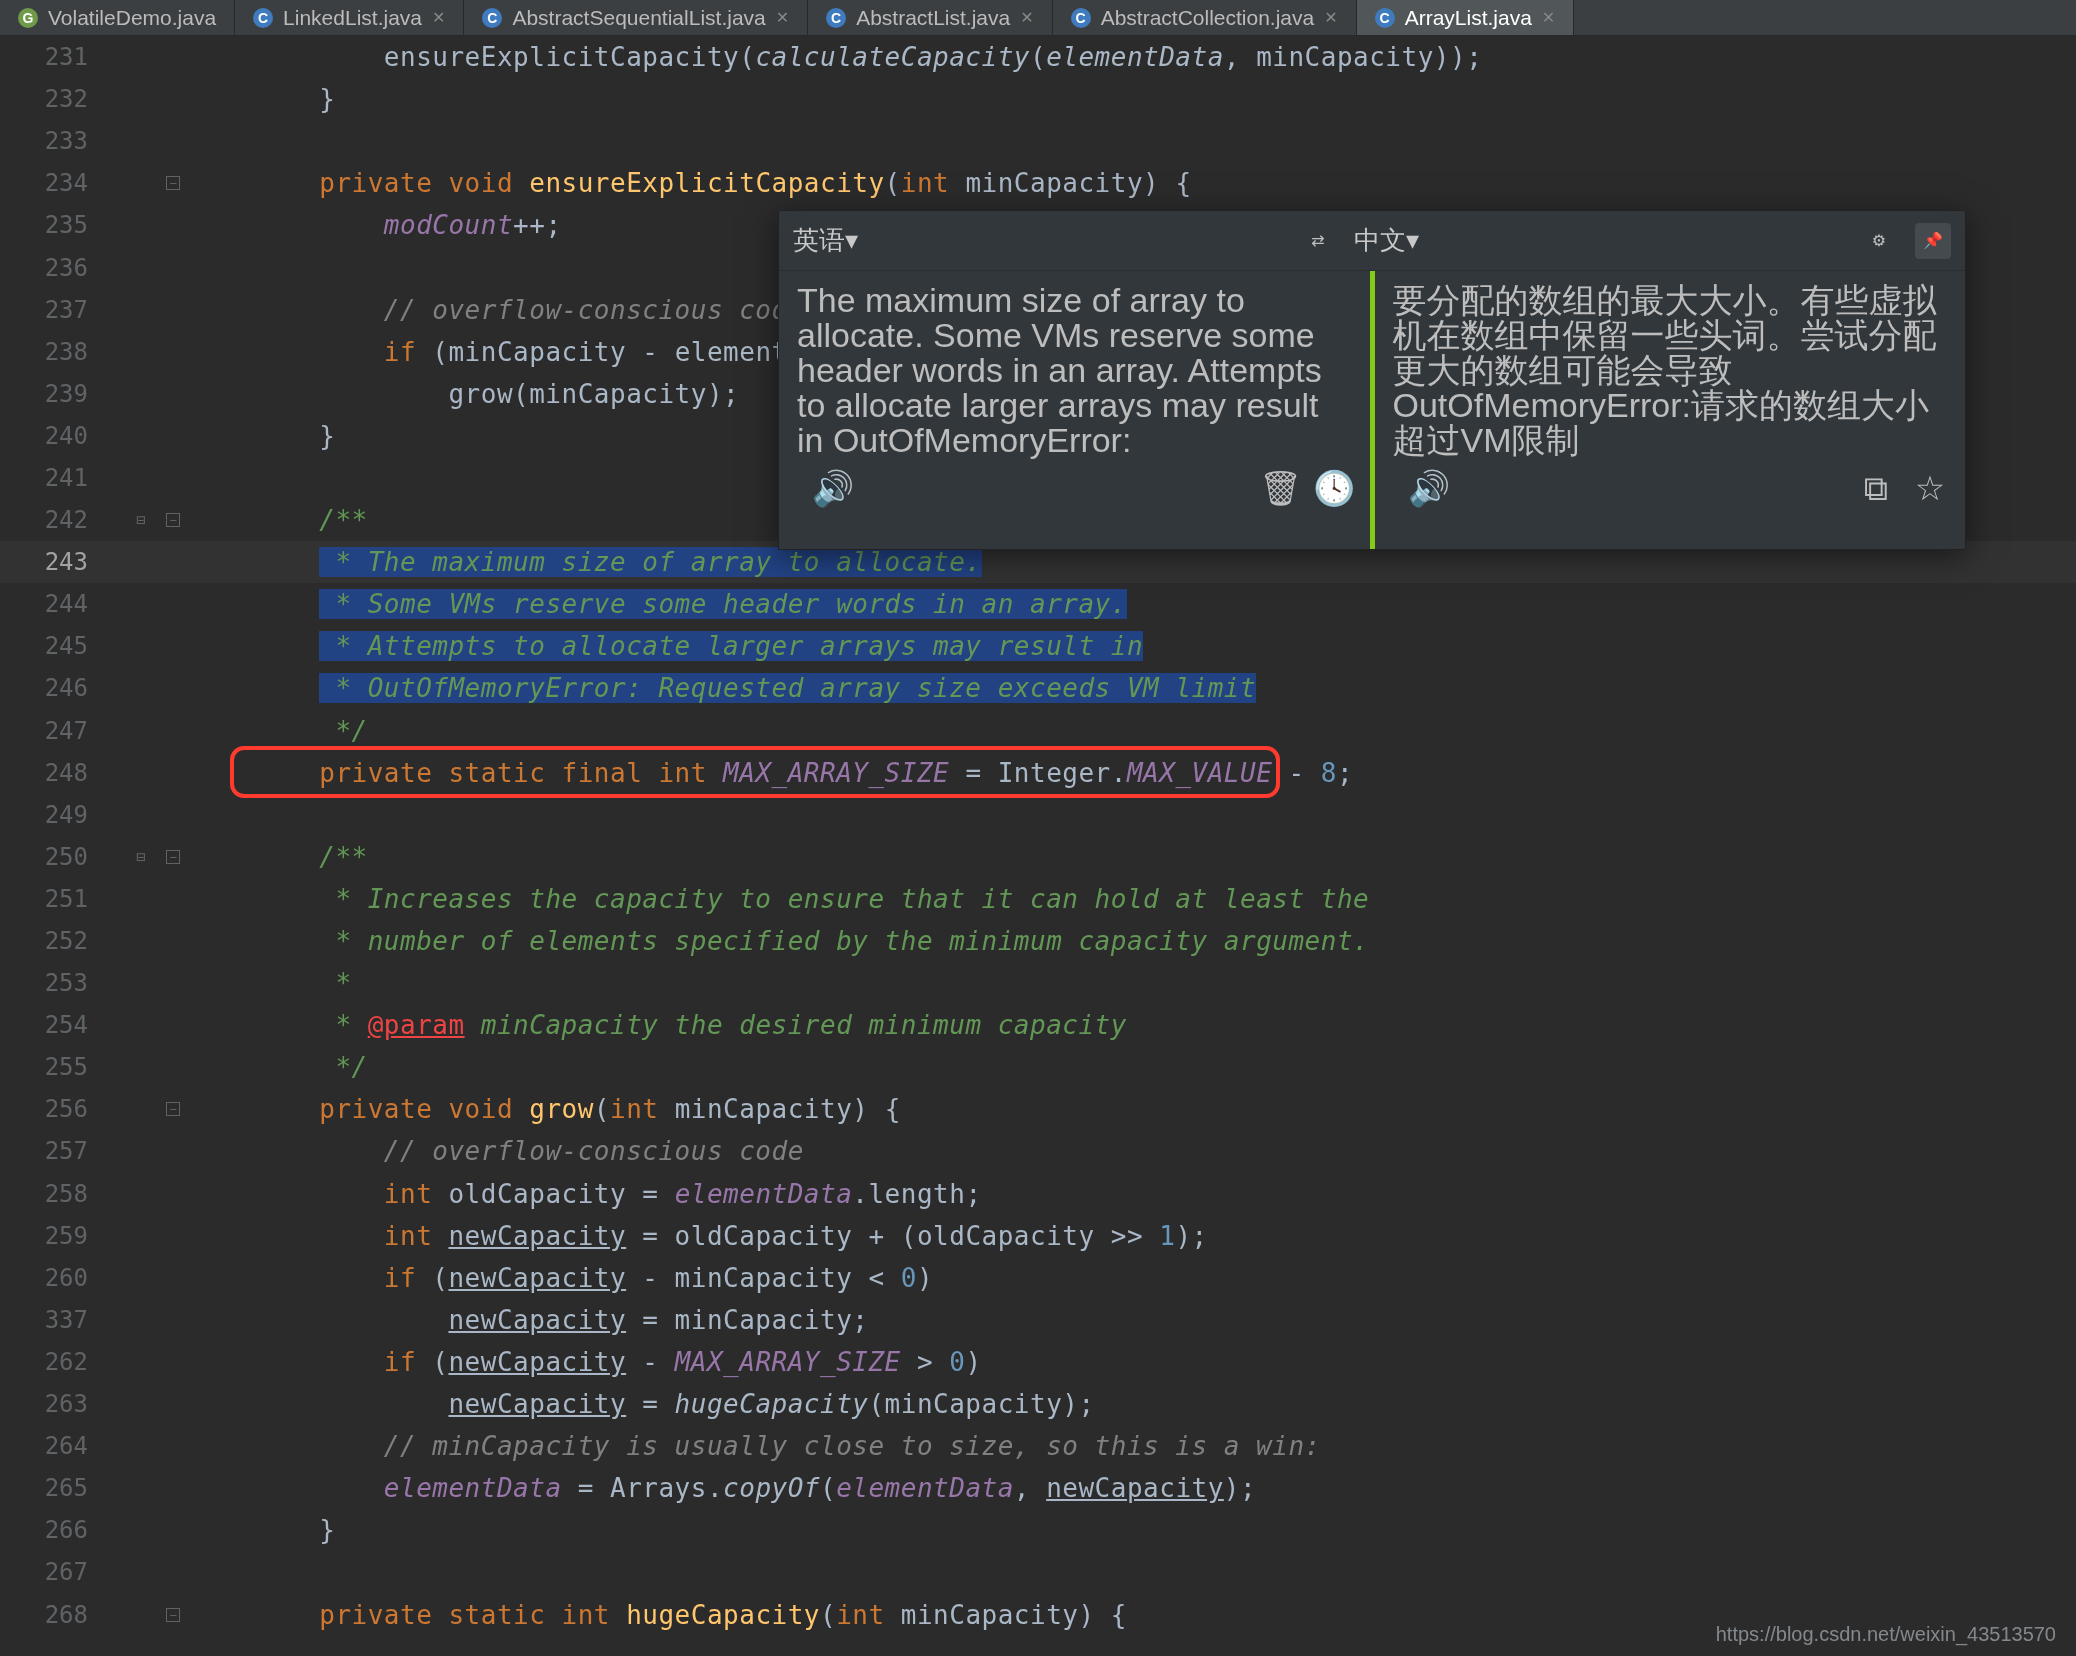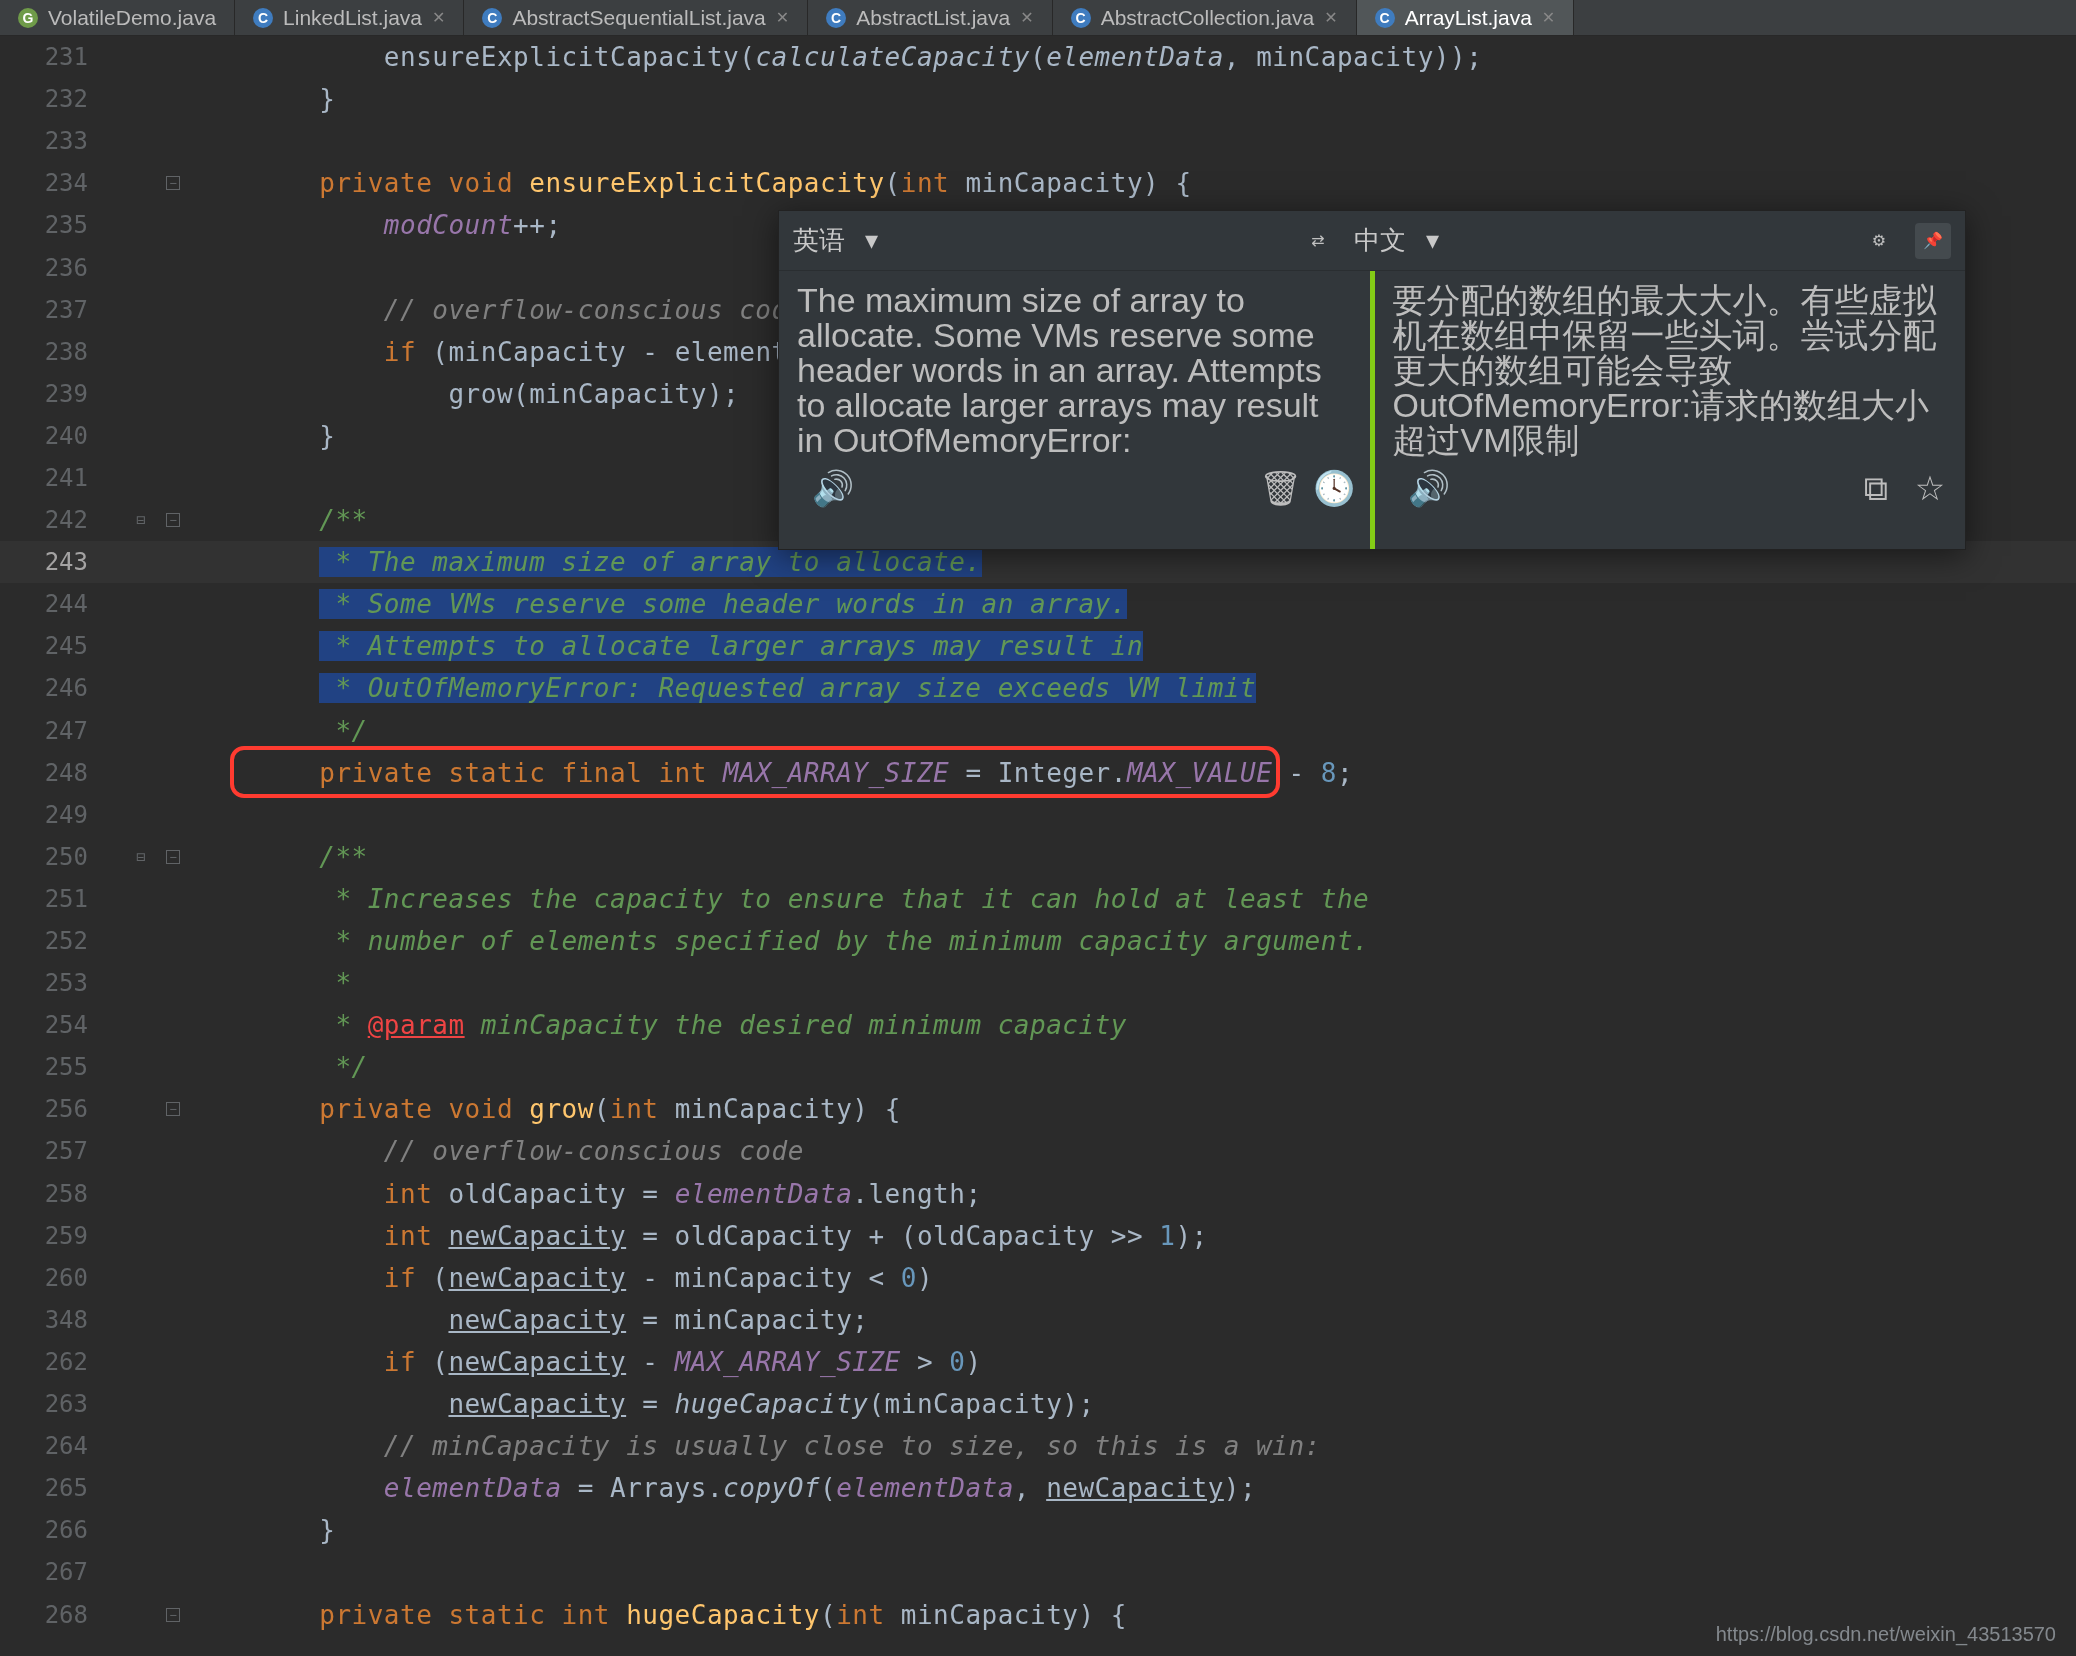--- a/index.html
+++ b/index.html
@@ -36,21 +36,21 @@
   .num { color: #6897bb; }
   .ul { text-decoration: underline; }
   .sel { background: #214283; }
   .line.current .code, .line.current { background: #323232; }
 
   .hl-box { position: absolute; border: 4px solid #ff3b30; border-radius: 14px; pointer-events: none; }
 
   
   .popup { position: absolute; background: #32373b; border: 1px solid #222; box-shadow: 0 6px 30px rgba(0,0,0,.5); color: #bdbdbd; font-family: -apple-system, "Helvetica Neue", sans-serif; display: flex; flex-direction: column; }
   .popup-hdr { display: flex; align-items: center; height: 60px; padding: 0 14px; border-bottom: 1px solid #2a2e31; }
-  .lang { color: #c8c8c8; font-size: 26px; display: flex; align-items: center; gap: 20px; cursor: pointer; }
+  .lang { color: #c8c8c8; font-size: 26px; display: flex; align-items: center; gap: 0; cursor: pointer; }
   .hdr-spacer { flex: 1; }
   .hdr-icon { width: 36px; height: 36px; display: inline-flex; align-items: center; justify-content: center; color: #c0c0c0; margin-left: 18px; cursor: pointer; }
   .hdr-icon.pin { background: #444a4e; border-radius: 4px; }
   .popup-body { display: flex; flex: 1; min-height: 0; }
   .pane { flex: 1; padding: 12px 18px 6px 18px; font-size: 34px; line-height: 35px; overflow: hidden; }
   .pane.right { border-left: 5px solid #84cc16; }
   .popup-ftr { display: flex; height: 48px; align-items: center; padding: 0 14px; }
   .ftr-spacer { flex: 1; }
   .ftr-icon { width: 34px; height: 34px; display: inline-flex; align-items: center; justify-content: center; color: #bdbdbd; margin-left: 20px; cursor: pointer; }
 
@@ -115,21 +115,21 @@
     <div class="line"><div class="gutter">251</div><div class="fold-col"></div><div class="code">        <span class="doc"> * Increases the capacity to ensure that it can hold at least the</span></div></div>
     <div class="line"><div class="gutter">252</div><div class="fold-col"></div><div class="code">        <span class="doc"> * number of elements specified by the minimum capacity argument.</span></div></div>
     <div class="line"><div class="gutter">253</div><div class="fold-col"></div><div class="code">        <span class="doc"> *</span></div></div>
     <div class="line"><div class="gutter">254</div><div class="fold-col"></div><div class="code">        <span class="doc"> * </span><span class="doc-tag">@param</span><span class="doc"> </span><span class="param-it doc">minCapacity</span><span class="doc"> the desired minimum capacity</span></div></div>
     <div class="line"><div class="gutter">255</div><div class="fold-col"></div><div class="code">        <span class="doc"> */</span></div></div>
     <div class="line"><div class="gutter">256</div><div class="fold-col"><span class="dash">−</span></div><div class="code">        <span class="kw">private void </span><span class="mname">grow</span><span class="code">(</span><span class="kw">int </span><span class="code">minCapacity) {</span></div></div>
     <div class="line"><div class="gutter">257</div><div class="fold-col"></div><div class="code">            <span class="str-comment">// overflow-conscious code</span></div></div>
     <div class="line"><div class="gutter">258</div><div class="fold-col"></div><div class="code">            <span class="kw">int </span><span class="code">oldCapacity = </span><span class="field-it">elementData</span><span class="code">.length;</span></div></div>
     <div class="line"><div class="gutter">259</div><div class="fold-col"></div><div class="code">            <span class="kw">int </span><span class="ul">newCapacity</span><span class="code"> = oldCapacity + (oldCapacity &gt;&gt; </span><span class="num">1</span><span class="code">);</span></div></div>
     <div class="line"><div class="gutter">260</div><div class="fold-col"></div><div class="code">            <span class="kw">if </span><span class="code">(</span><span class="ul">newCapacity</span><span class="code"> - minCapacity &lt; </span><span class="num">0</span><span class="code">)</span></div></div>
-    <div class="line"><div class="gutter">348</div><div class="fold-col"></div><div class="code">                <span class="ul">newCapacity</span><span class="code"> = minCapacity;</span></div></div>
+    <div class="line"><div class="gutter">337</div><div class="fold-col"></div><div class="code">                <span class="ul">newCapacity</span><span class="code"> = minCapacity;</span></div></div>
     <div class="line"><div class="gutter">262</div><div class="fold-col"></div><div class="code">            <span class="kw">if </span><span class="code">(</span><span class="ul">newCapacity</span><span class="code"> - </span><span class="field-it">MAX_ARRAY_SIZE</span><span class="code"> &gt; </span><span class="num">0</span><span class="code">)</span></div></div>
     <div class="line"><div class="gutter">263</div><div class="fold-col"></div><div class="code">                <span class="ul">newCapacity</span><span class="code"> = </span><span class="param-it">hugeCapacity</span><span class="code">(minCapacity);</span></div></div>
     <div class="line"><div class="gutter">264</div><div class="fold-col"></div><div class="code">            <span class="str-comment">// minCapacity is usually close to size, so this is a win:</span></div></div>
     <div class="line"><div class="gutter">265</div><div class="fold-col"></div><div class="code">            <span class="field-it">elementData</span><span class="code"> = Arrays.</span><span class="param-it">copyOf</span><span class="code">(</span><span class="field-it">elementData</span><span class="code">, </span><span class="ul">newCapacity</span><span class="code">);</span></div></div>
     <div class="line"><div class="gutter">266</div><div class="fold-col"></div><div class="code">        <span class="code">}</span></div></div>
     <div class="line"><div class="gutter">267</div><div class="fold-col"></div><div class="code"></div></div>
     <div class="line"><div class="gutter">268</div><div class="fold-col"><span class="dash">−</span></div><div class="code">        <span class="kw">private static int </span><span class="mname">hugeCapacity</span><span class="code">(</span><span class="kw">int </span><span class="code">minCapacity) {</span></div></div>
   </div>
 
 <div class="hl-box" id="hlbox" style="top: 745.7px; left: 230px; width: 1050px; height: 52.1px;"></div>

